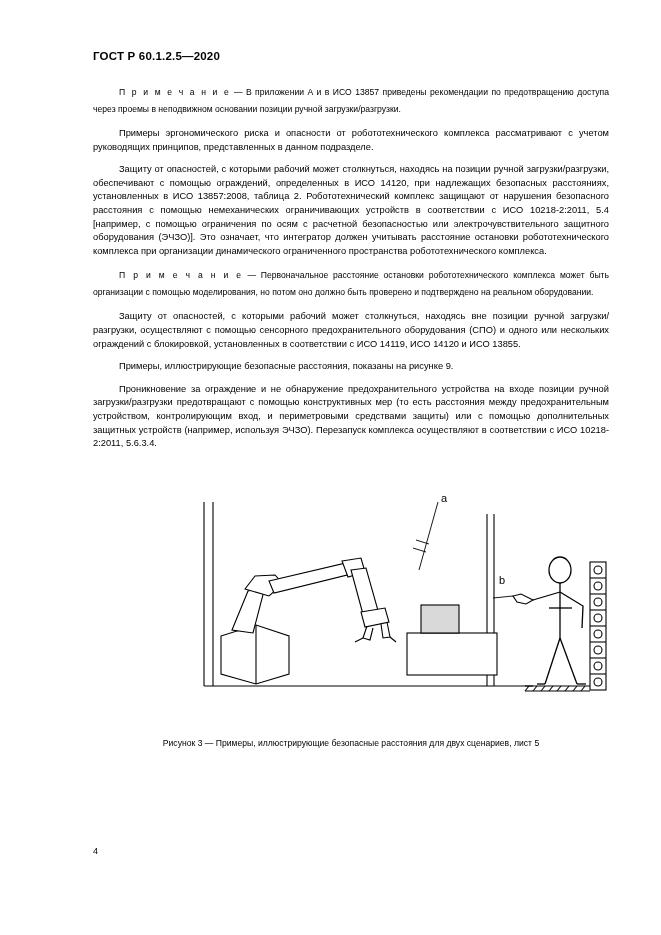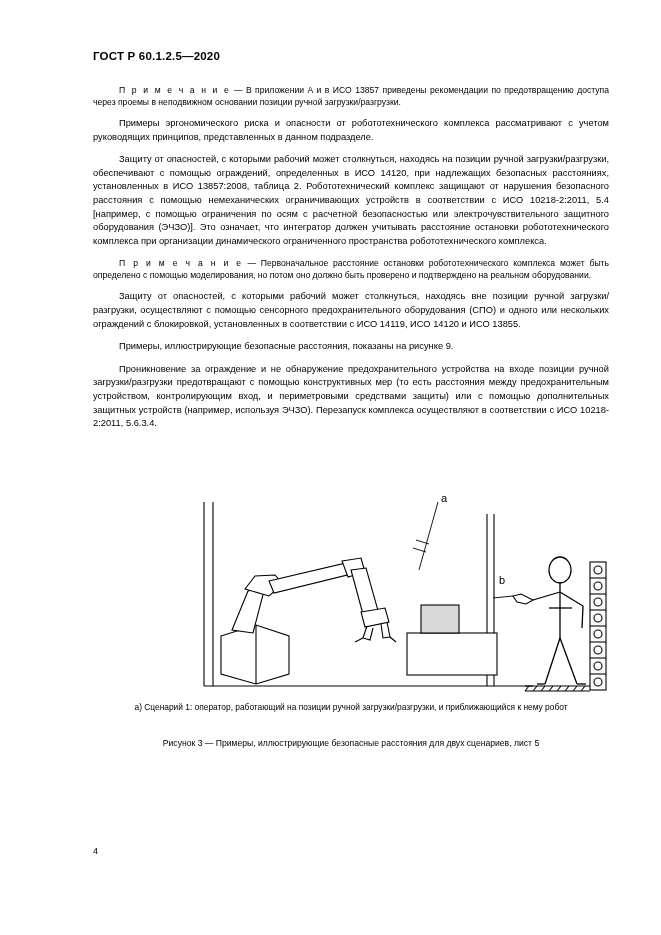--- a/index.html
+++ b/index.html
@@ -41,21 +41,21 @@
     margin: 0 0 9px 0;
     font-size: 9.3px;
     line-height: 13.6px;
     text-align: justify;
     text-indent: 26px;
     hyphens: none;
   }
   p.note {
     margin: 0 0 9px 0;
     font-size: 8.6px;
-    line-height: 12px;
+    line-height: 17px;
     text-align: justify;
     text-indent: 26px;
   }
   .note .lead {
     letter-spacing: 1.6px;
   }
   .fig-wrap {
     position: absolute;
     left: 73px;
     top: 488px;
@@ -89,21 +89,21 @@
 <body>
 
 <div class="page">
 
   <div class="header">ГОСТ Р 60.1.2.5—2020</div>
 
   <div class="content">
     <p class="note"><span class="lead">П р и м е ч а н и е</span><span>  — В приложении А и в ИСО 13857 приведены рекомендации по предотвращению доступа через проемы в неподвижном основании позиции ручной загрузки/разгрузки.</span></p>
     <p class="para">Примеры эргономического риска и опасности от робототехнического комплекса рассматривают с учетом руководящих принципов, представленных в данном подразделе.</p>
     <p class="para">Защиту от опасностей, с которыми рабочий может столкнуться, находясь на позиции ручной загрузки/разгрузки, обеспечивают с помощью ограждений, определенных в ИСО 14120, при надлежащих безопасных расстояниях, установленных в ИСО 13857:2008, таблица 2. Робототехнический комплекс защищают от нарушения безопасного расстояния с помощью немеханических ограничивающих устройств в соответствии с ИСО 10218-2:2011, 5.4 [например, с помощью ограничения по осям с расчетной безопасностью или электрочувствительного защитного оборудования (ЭЧЗО)]. Это означает, что интегратор должен учитывать расстояние остановки робототехнического комплекса при организации динамического ограниченного пространства робототехнического комплекса.</p>
-    <p class="note"><span class="lead">П р и м е ч а н и е</span><span>  — Первоначальное расстояние остановки робототехнического комплекса может быть определено с помощью моделирования, но потом оно должно быть проверено и подтверждено на реальном оборудовании.</span></p>
+    <p class="note"><span class="lead">П р и м е ч а н и е</span><span>  — Первоначальное расстояние остановки робототехнического комплекса может быть организации с помощью моделирования, но потом оно должно быть проверено и подтверждено на реальном оборудовании.</span></p>
     <p class="para">Защиту от опасностей, с которыми рабочий может столкнуться, находясь вне позиции ручной загрузки/разгрузки, осуществляют с помощью сенсорного предохранительного оборудования (СПО) и одного или нескольких ограждений с блокировкой, установленных в соответствии с ИСО 14119, ИСО 14120 и ИСО 13855.</p>
     <p class="para">Примеры, иллюстрирующие безопасные расстояния, показаны на рисунке 9.</p>
     <p class="para">Проникновение за ограждение и не обнаружение предохранительного устройства на входе позиции ручной загрузки/разгрузки предотвращают с помощью конструктивных мер (то есть расстояния между предохранительным устройством, контролирующим вход, и периметровыми средствами защиты) или с помощью дополнительных защитных устройств (например, используя ЭЧЗО). Перезапуск комплекса осуществляют в соответствии с ИСО 10218-2:2011, 5.6.3.4.</p>
   </div>
 
   <div class="fig-wrap">
     <svg width="516" height="220" viewBox="0 0 516 220" xmlns="http://www.w3.org/2000/svg">
       <g fill="none" stroke="#000" stroke-width="1.1">
 
         <line x1="111" y1="14" x2="111" y2="198"></line>
@@ -184,17 +184,16 @@
         <line x1="468" y1="198" x2="464" y2="203"></line>
         <line x1="476" y1="198" x2="472" y2="203"></line>
         <line x1="484" y1="198" x2="480" y2="203"></line>
         <line x1="492" y1="198" x2="488" y2="203"></line>
       </g>
       <text x="348" y="14" font-family="Liberation Sans, sans-serif" font-size="11" fill="#000">a</text>
       <text x="406" y="96" font-family="Liberation Sans, sans-serif" font-size="11" fill="#000">b</text>
     </svg>
   </div>
 
-  <div class="caption-a">a) Сценарий 1: оператор, работающий на позиции ручной загрузки/разгрузки, и приближающийся к нему робот</div>
   <div class="caption-fig">Рисунок 3 — Примеры, иллюстрирующие безопасные расстояния для двух сценариев, лист 5</div>
 
   <div class="page-num">4</div>
 </div>
 
 </body></html>

